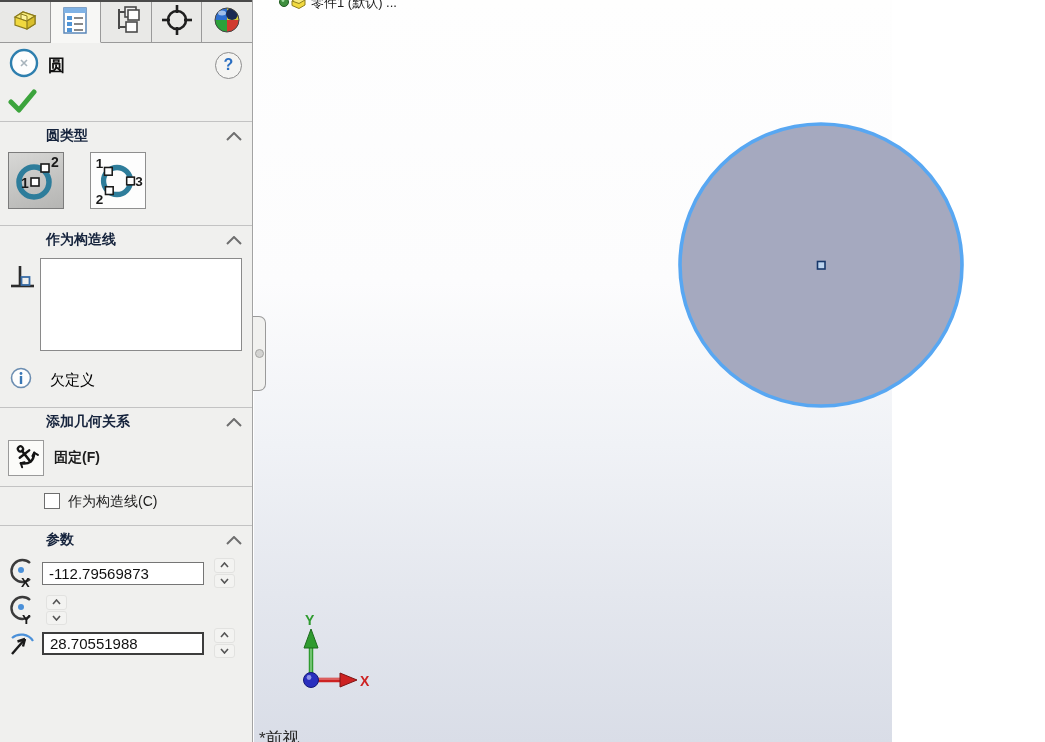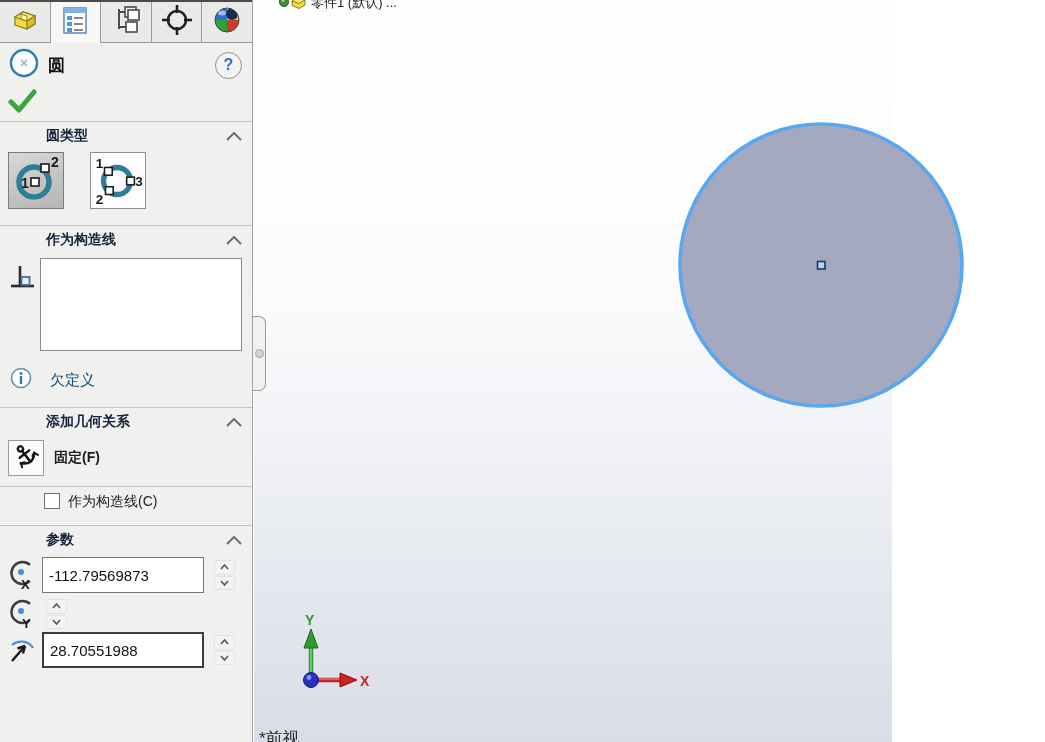--- a/index.html
+++ b/index.html
@@ -34,38 +34,38 @@
   .ctype-btn { width:56px; height:57px; border:1px solid #8f8f8f; background:#fdfdfd;
                display:flex; align-items:center; justify-content:center; cursor:pointer; }
   .ctype-btn.selected { background:linear-gradient(160deg,#d8d8d6 0%,#c2c2c0 60%,#b5b5b3 100%);
                         border:1px solid #7c7c7c; }
 
   
   .rel-body { display:flex; padding:6px 8px 0 8px; }
   .rel-icon { width:32px; padding-top:4px; }
   .rel-list { width:202px; height:93px; background:#fff; border:1px solid #8a8a8a; }
   .status-row { display:flex; align-items:center; gap:18px; padding:16px 8px 14px 10px; }
-  .status-text { font-size:15px; color:#0c4a6e; }
+  .status-text { font-size:15px; color:#000000; }
 
   
   .fix-row { display:flex; align-items:center; gap:10px; padding:6px 8px 10px 8px;font-weight:bold; }
   .fix-btn { width:36px; height:36px; border:1px solid #9a9a9a; background:#fbfbf9;
              display:flex; align-items:center; justify-content:center; cursor:pointer; }
   .fix-label { font-size:14px; color:#1c1c1c; }
 
   
   .opt-row { display:flex; gap:8px; padding:6px 8px 14px 44px; }
   .checkbox { width:16px; height:16px; border:1px solid #6e6e6e; background:#fff; cursor:pointer; }
   .opt-label { font-size:14px; color:#1c1c1c; }
 
   
   .param-row { display:flex; align-items:center; gap:6px; padding:0 6px; margin-top:5px; }
   .param-row.gap { margin-top:2px; }
   .param-icon { width:30px; display:flex; justify-content:center; }
-  .param-input { width:162px; height:36px; border:1px solid #757575; background:#fff;
+  .param-input { width:162px; height:23px; border:1px solid #757575; background:#fff;
                  font-size:15px; font-family:"Liberation Sans",sans-serif; color:#111;
                  padding:0 6px; outline:none; }
   .param-input.focused { border:2px solid #3d3d3d; }
   .spinner { width:21px; height:30px; display:flex; flex-direction:column; margin-left:4px; }
   .spin-btn { flex:1; display:flex; align-items:center; justify-content:center;
               background:#f3f3f1; border:1px solid #e2e2e0; border-radius:3px; cursor:pointer; }
   .spin-btn:first-child { margin-bottom:1px; }
 
   
   .splitter { position:absolute; left:253px; top:316px; width:13px; height:75px;

